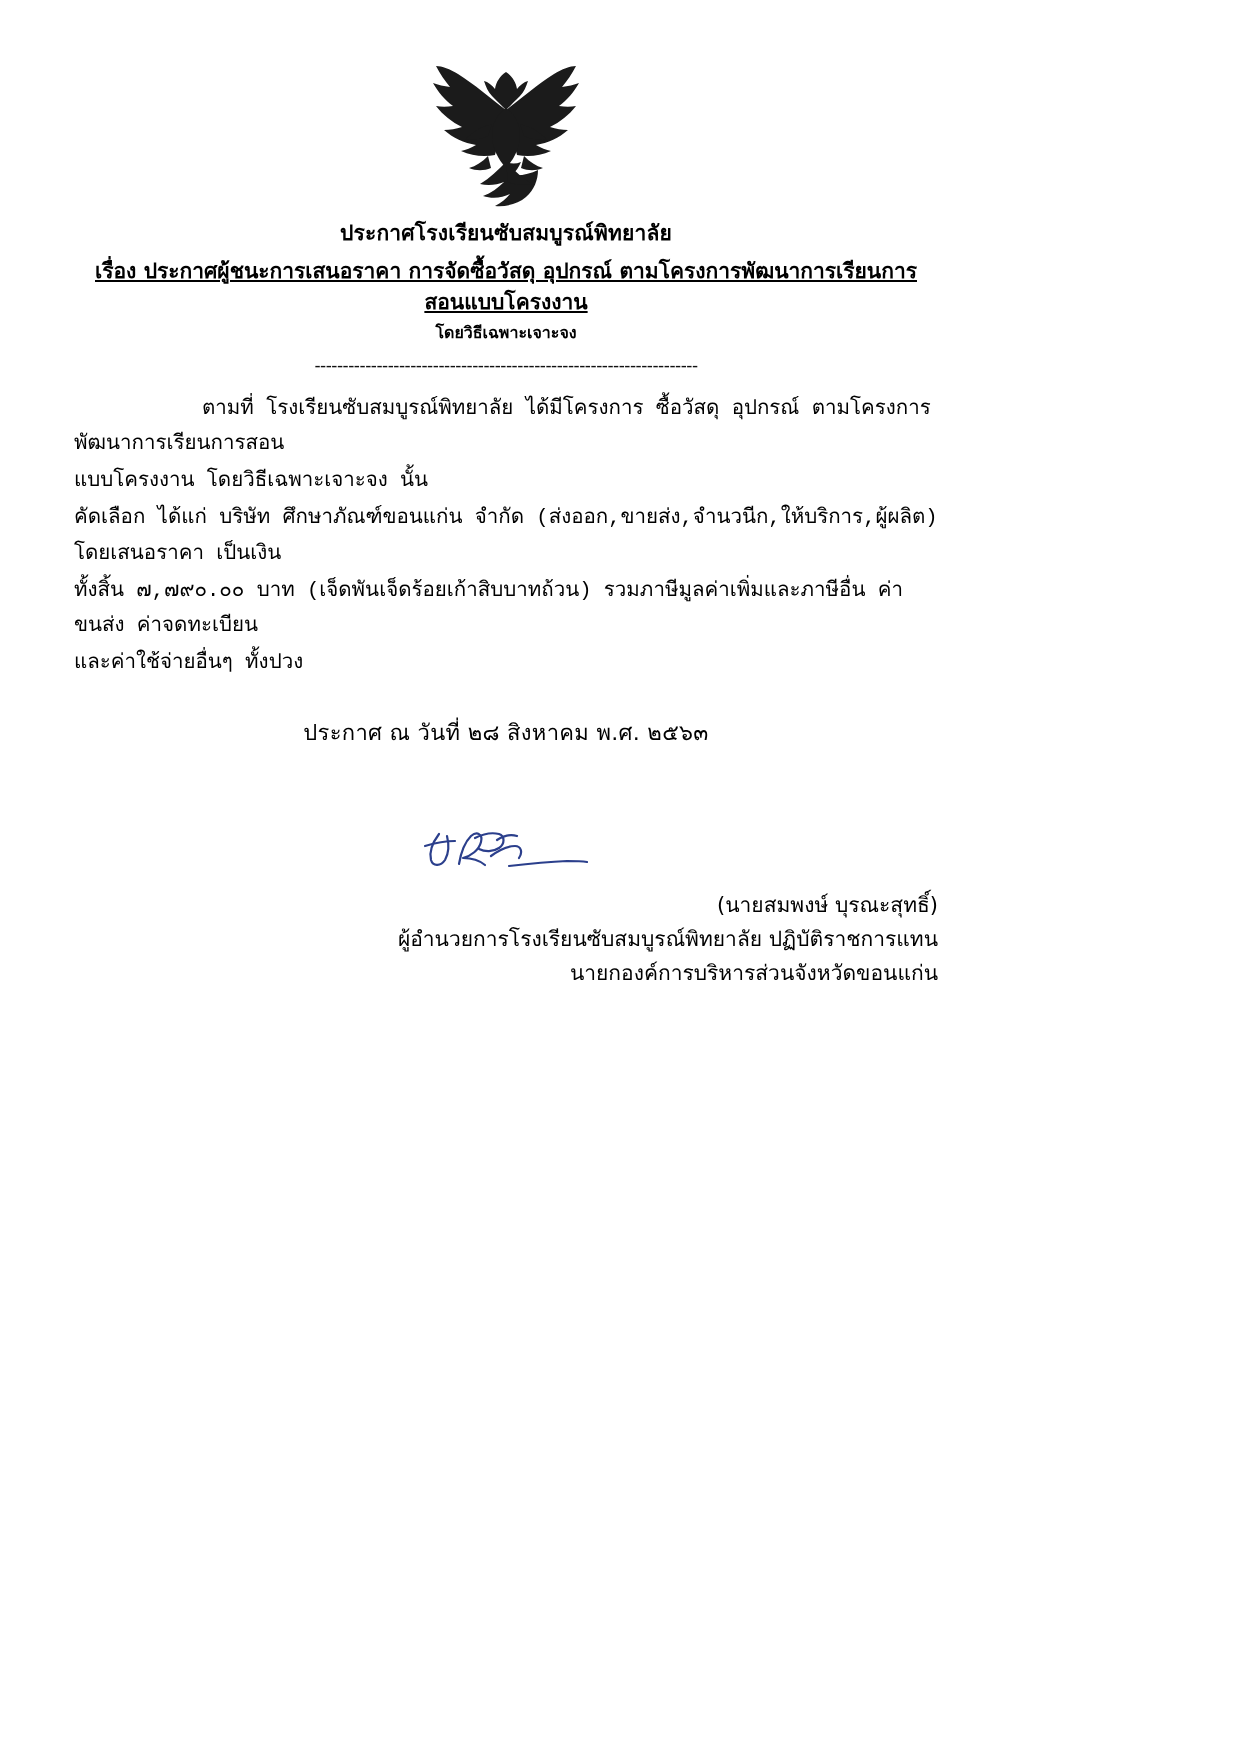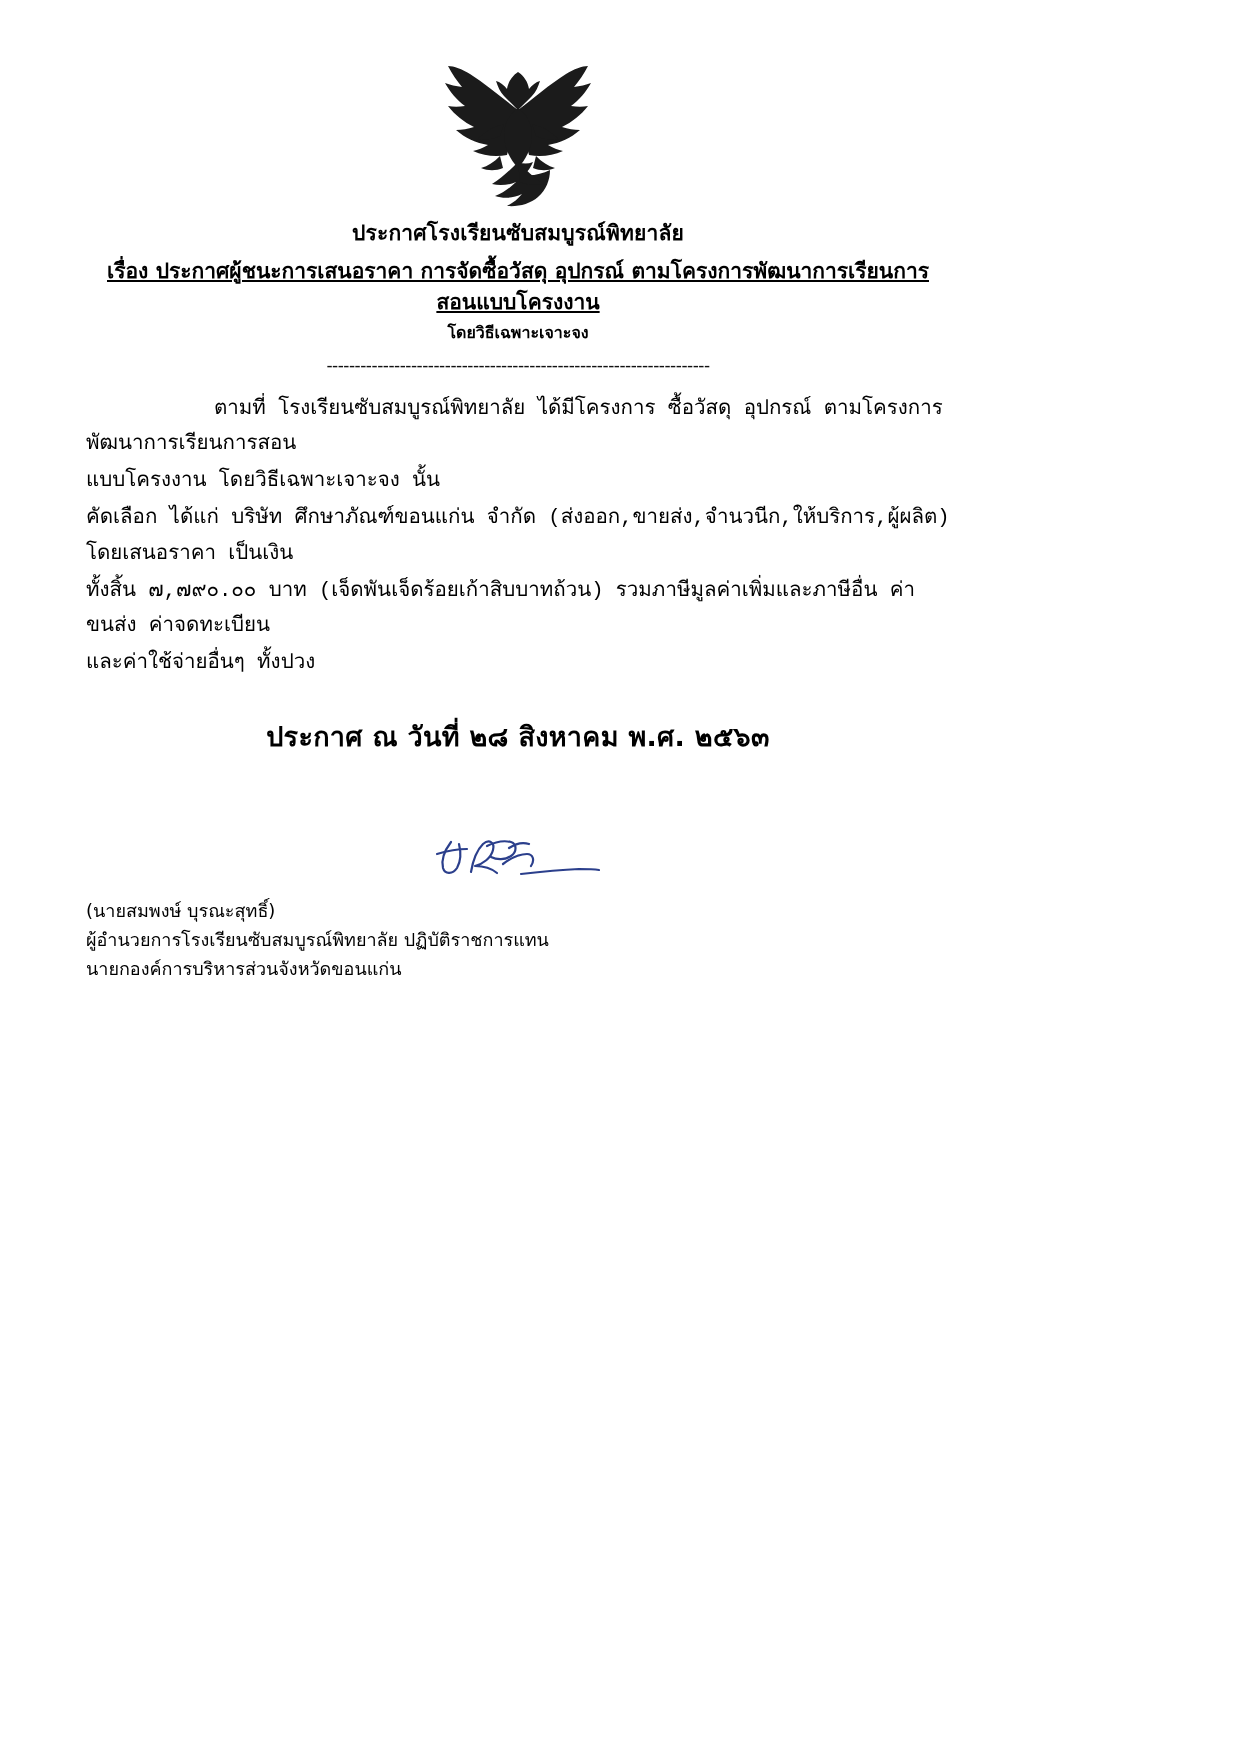--- a/index.html
+++ b/index.html
@@ -14,21 +14,20 @@
     color: #000000;
     position: relative;
     overflow: hidden;
   }
   .page {
     width: 1012px;
     height: 1754px;
     box-sizing: border-box;
     padding: 54px 74px 0 74px;
     position: relative;
-    margin-left: 12px;
   }
 
   
   .emblem-wrap {
     display: flex;
     justify-content: center;
     align-items: flex-start;
     height: 160px;
     margin-top: 4px;
   }
@@ -83,30 +82,29 @@
   }
   .indent {
     display: inline-block;
     width: 128px;
   }
 
   
   .date-line {
     margin-top: 34px;
     text-align: center;
-    font-size: 27px;
+    font-size: 22px;
     letter-spacing: 0.3px;
-    font-weight: bold;
   }
 
   
   .sign-block {
     margin-top: 66px;
-    text-align: left;
-    font-size: 18px;
+    text-align: right;
+    font-size: 21px;
     line-height: 1.62;
     position: relative;
   }
   .signature-mark {
     height: 70px;
     display: flex;
     justify-content: center;
     align-items: flex-end;
     margin-bottom: 2px;
   }

